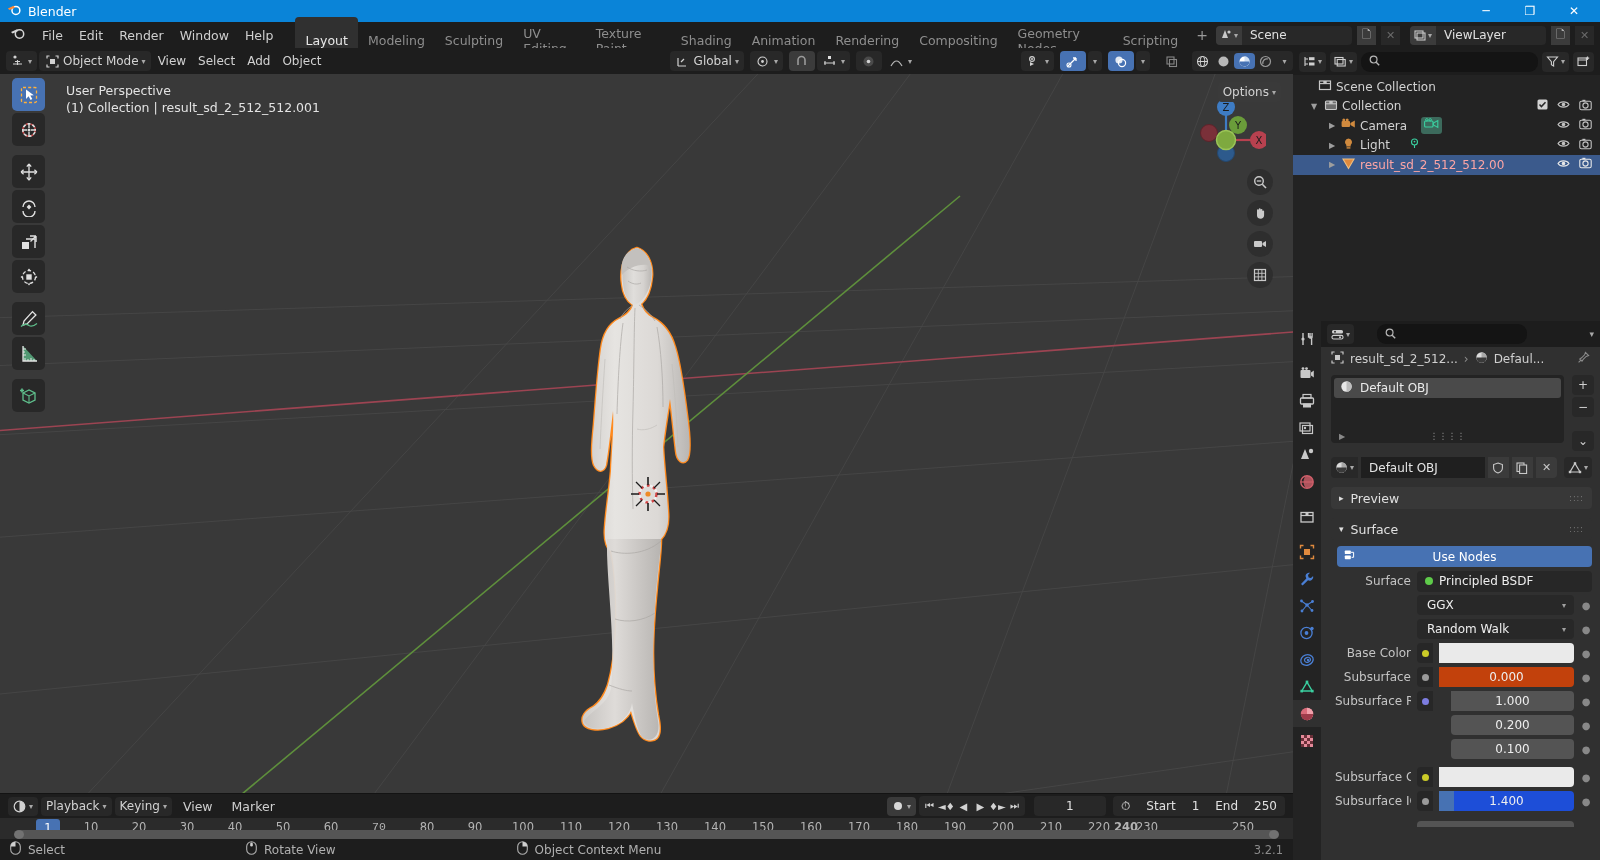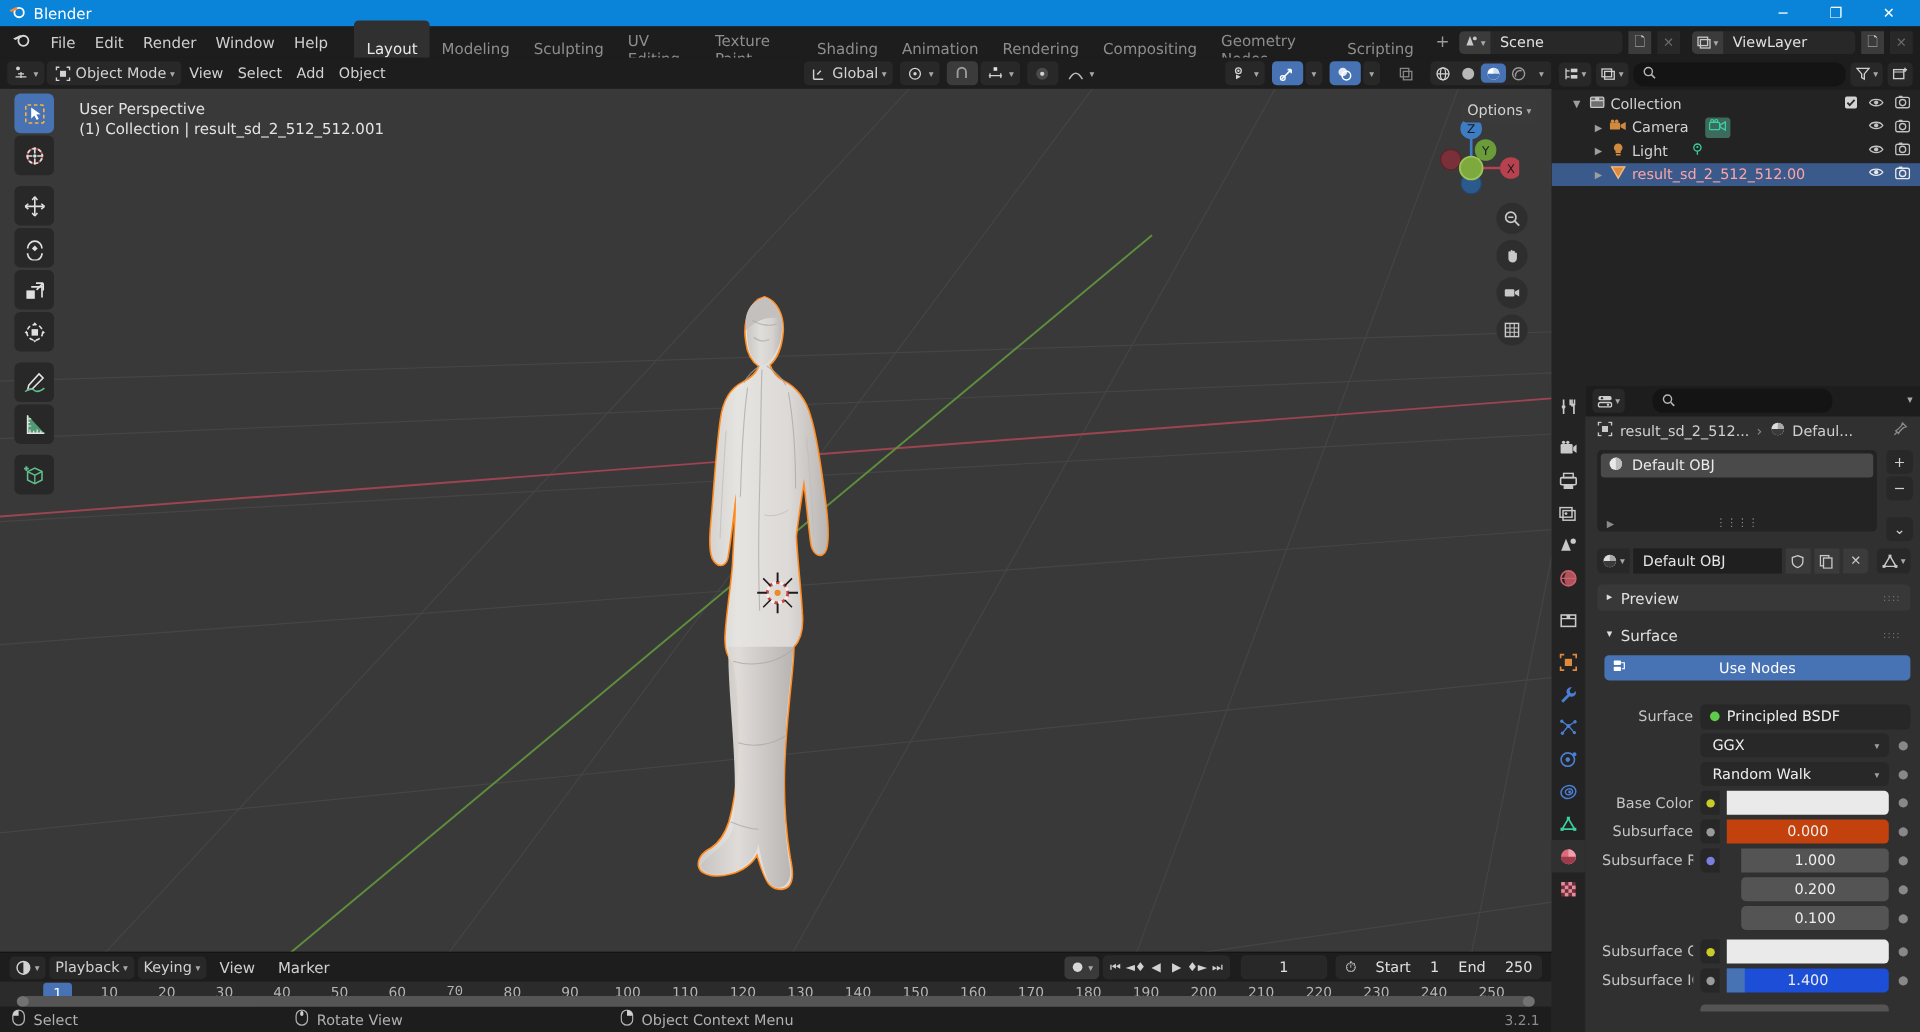--- a/index.html
+++ b/index.html
@@ -159,21 +159,21 @@
             align-items:center; padding:0 4px; gap:2px; }
   .mn-field { flex:1; background:#1f1f1f; height:21px; display:flex; align-items:center;
               padding:0 8px; font-size:12px; color:#e4e4e4; }
   .mn-ico { width:21px; height:21px; background:#3b3b3b; display:flex; align-items:center;
             justify-content:center; color:#c9c9c9; font-size:11px; }
 
   .panelhdr { margin:9px 8px 0 10px; height:22px; background:#383838; border-radius:4px;
               display:flex; align-items:center; padding:0 8px; gap:7px;
               font-size:12.5px; color:#e0e0e0; position:relative; }
   .panelhdr .grip { position:absolute; right:8px; color:#7a7a7a; font-size:8px; letter-spacing:1px;}
-  .usenodes { margin:6px 8px 16px 16px; height:21px; background:#4772b3; border-radius:4px;
+  .usenodes { margin:6px 8px 0 16px; height:21px; background:#4772b3; border-radius:4px;
               display:flex; align-items:center; justify-content:center; color:#fff;
               font-size:12px; position:relative;text-align:center; }
   .usenodes .un-ico { position:absolute; left:7px; font-size:11px; }
 
   .prow { display:flex; align-items:center; margin:4px 8px 0 14px; gap:6px; height:20px; }
   .plabel { width:76px; text-align:right; font-size:12px; color:#c4c4c4; white-space:nowrap;
             overflow:hidden; }
   .pdot { width:16px; height:20px; background:#272727; border-radius:4px 0 0 4px;
           display:flex; align-items:center; justify-content:center; }
   .pdot b { width:7px; height:7px; border-radius:50%; display:block; }
@@ -764,21 +764,21 @@
         <div class="tick" style="left:715px;">140</div>
         <div class="tick" style="left:763px;">150</div>
         <div class="tick" style="left:811px;">160</div>
         <div class="tick" style="left:859px;">170</div>
         <div class="tick" style="left:907px;">180</div>
         <div class="tick" style="left:955px;">190</div>
         <div class="tick" style="left:1003px;">200</div>
         <div class="tick" style="left:1051px;">210</div>
         <div class="tick" style="left:1099px;">220</div>
         <div class="tick" style="left:1147px;">230</div>
-        <div class="tick" style="left:1195px;">240</div>
+        <div class="tick" style="left:1126px;font-weight:bold;">240</div>
         <div class="tick" style="left:1243px;">250</div>
 
         <div id="tlscroll">
           <div id="tlscrollbar"></div>
           <div class="scrollcap" style="left:10px;"></div>
           <div class="scrollcap" style="right:10px;"></div>
         </div>
       </div>
     </div>
 
@@ -852,20 +852,30 @@
           <svg width="13" height="13" viewBox="0 0 13 13">
               <rect x="1" y="3" width="8.5" height="7.5" fill="none" stroke="#cfcfcf" stroke-width="1.1"></rect>
               <path d="M1 5 h8.5" stroke="#cfcfcf" stroke-width="1"></path>
               <path d="M10.5 1.5 v3.5 M8.8 3.2 h3.4" stroke="#cfcfcf" stroke-width="1.2"></path>
             </svg>
         </div>
       </div>
 
       <div id="oltree">
 
+        <div class="olrow" style="padding-left:22px;">
+          <span class="olicon">
+            <svg width="14" height="14" viewBox="0 0 14 14">
+                <rect x="1.5" y="3" width="11" height="8.5" fill="none" stroke="#c8c8c8" stroke-width="1.2"></rect>
+                <path d="M1.5 5.6 h11" stroke="#c8c8c8" stroke-width="1.1"></path>
+                <rect x="5.3" y="3" width="3.4" height="2.6" fill="#c8c8c8"></rect>
+              </svg>
+          </span>
+          <span class="ollabel">Scene Collection</span>
+        </div>
 
         <div class="olrow" style="padding-left:14px;">
           <span class="disc">▼</span>
           <span class="olicon">
             <svg width="14" height="14" viewBox="0 0 14 14">
                 <rect x="1.5" y="3" width="11" height="8.5" rx="1" fill="#6e6e6e" stroke="#c8c8c8" stroke-width="1.1"></rect>
                 <path d="M1.5 5.8 h11" stroke="#c8c8c8" stroke-width="1"></path>
                 <rect x="5.3" y="3" width="3.4" height="2.8" fill="#c8c8c8"></rect>
               </svg>
           </span>

